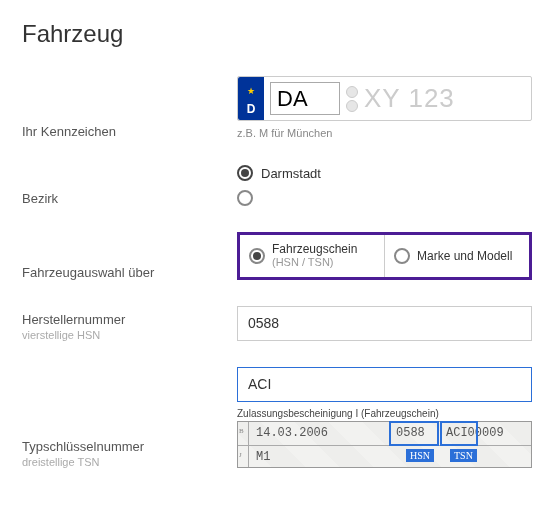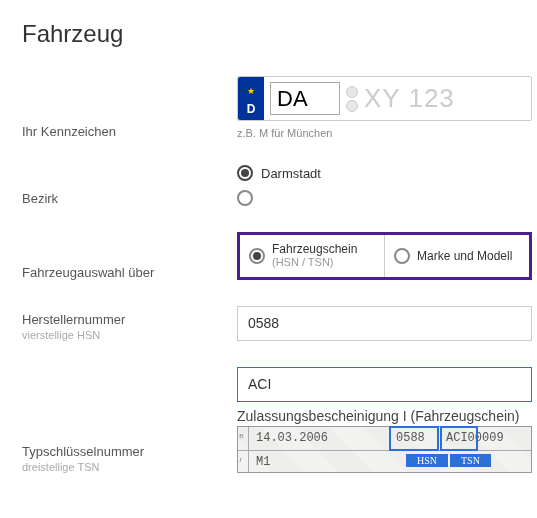--- a/index.html
+++ b/index.html
@@ -28,41 +28,41 @@
   
   .seg { display:flex; border:3px solid #4c1d95; width:295px;}
   .seg .opt { flex:1; display:flex; align-items:center; gap:7px; padding:7px 9px; border-right:1px solid #ccc; cursor:pointer;}
   .seg .opt:last-child { border-right:none; }
   .seg .opt .txt { font-size:12px; color:#333; line-height:1.2;}
   .seg .opt .txt .sub { font-size:11px; color:#999; display:block;}
   
   input.text { width:295px; height:35px; border:1px solid #ccc; padding:0 10px; font-size:14px; color:#333; font-family: Verdana, Arial, sans-serif;}
   input.text.focused { border-color:#2b6fd8;}
   
-  .cert-title { font-size:14px; color:#444; font-weight:bold; margin:6px 0 2px;}
+  .cert-title { font-size:10px; color:#444; font-weight:bold; margin:6px 0 2px;}
   .cert-title span { font-weight:normal;}
   .cert { border:1px solid #999; width:295px; height:47px; position:relative; background:
     repeating-linear-gradient(45deg, #f2f2f0, #f2f2f0 24px, #eeeeec 24px, #eeeeec 48px);
     font-family: "Courier New", monospace; color:#555; font-size:12px;
   }
   .cert .line { position:absolute; background:#aaa;}
   .cert .h1l { left:0; right:0; top:23px; height:1px;}
   .cert .v1 { top:0; bottom:0; left:10px; width:1px;}
   .cert .v2 { top:0; height:23px; left:152px; width:1px;}
   .cert .v3 { top:0; height:23px; left:202px; width:1px;}
   .cert .sB { position:absolute; left:1px; top:5px; font-size:7px; color:#888; font-family:Verdana;}
   .cert .sJ { position:absolute; left:1px; top:29px; font-size:7px; color:#888; font-family:Verdana;}
   .cert .c-date { position:absolute; left:18px; top:4px;}
   .cert .c-hsn { position:absolute; left:158px; top:4px;}
   .cert .c-tsn { position:absolute; left:208px; top:4px; letter-spacing:0;}
   .cert .c-m1 { position:absolute; left:18px; top:28px;}
   .cert .box { position:absolute; border:2px solid #2b6fd8;}
   .cert .box.hsn { left:151px; top:-1px; width:50px; height:25px;}
   .cert .box.tsn { left:202px; top:-1px; width:38px; height:25px;}
-  .cert .tag { position:absolute; background:#2b6fd8; color:#fff; font-family:Verdana; font-size:10px; padding:1px 11px;}
+  .cert .tag { position:absolute; background:#2b6fd8; color:#fff; font-family:Verdana; font-size:10px; padding:1px 4px;}
   .cert .tag.hsn { left:168px; top:27px;}
   .cert .tag.tsn { left:212px; top:27px;}
   @keyframes blink { 50% { opacity:0; } }
 </style>
 </head>
 <body>
 
 <h1>Fahrzeug</h1>
 
 <div class="row">

